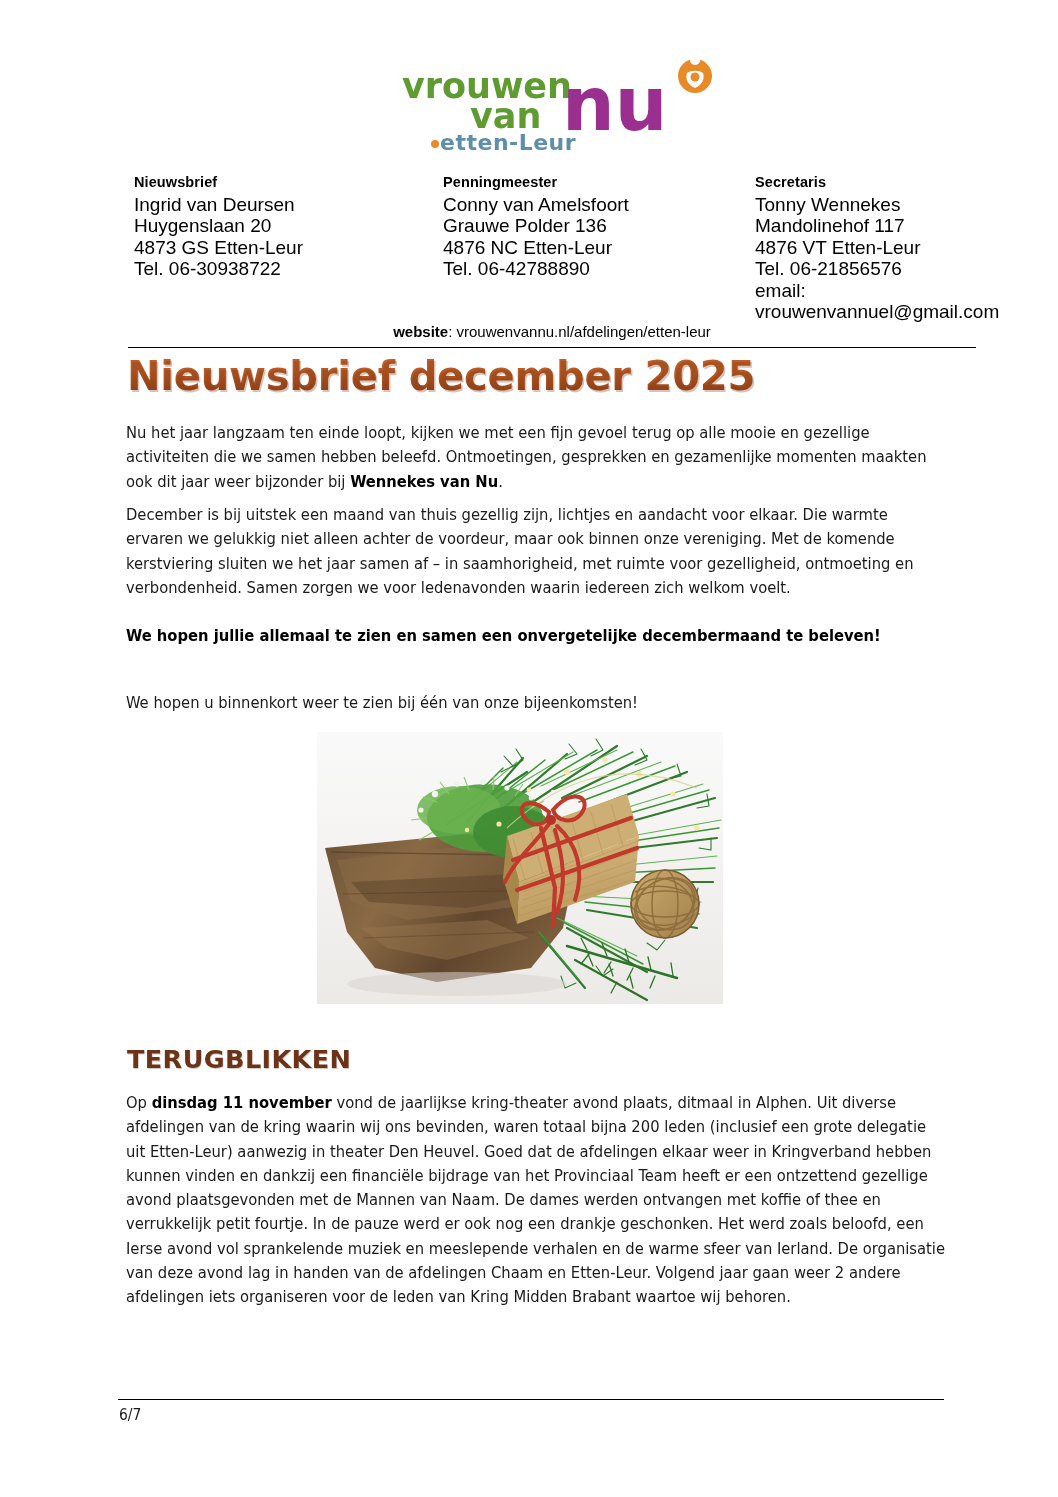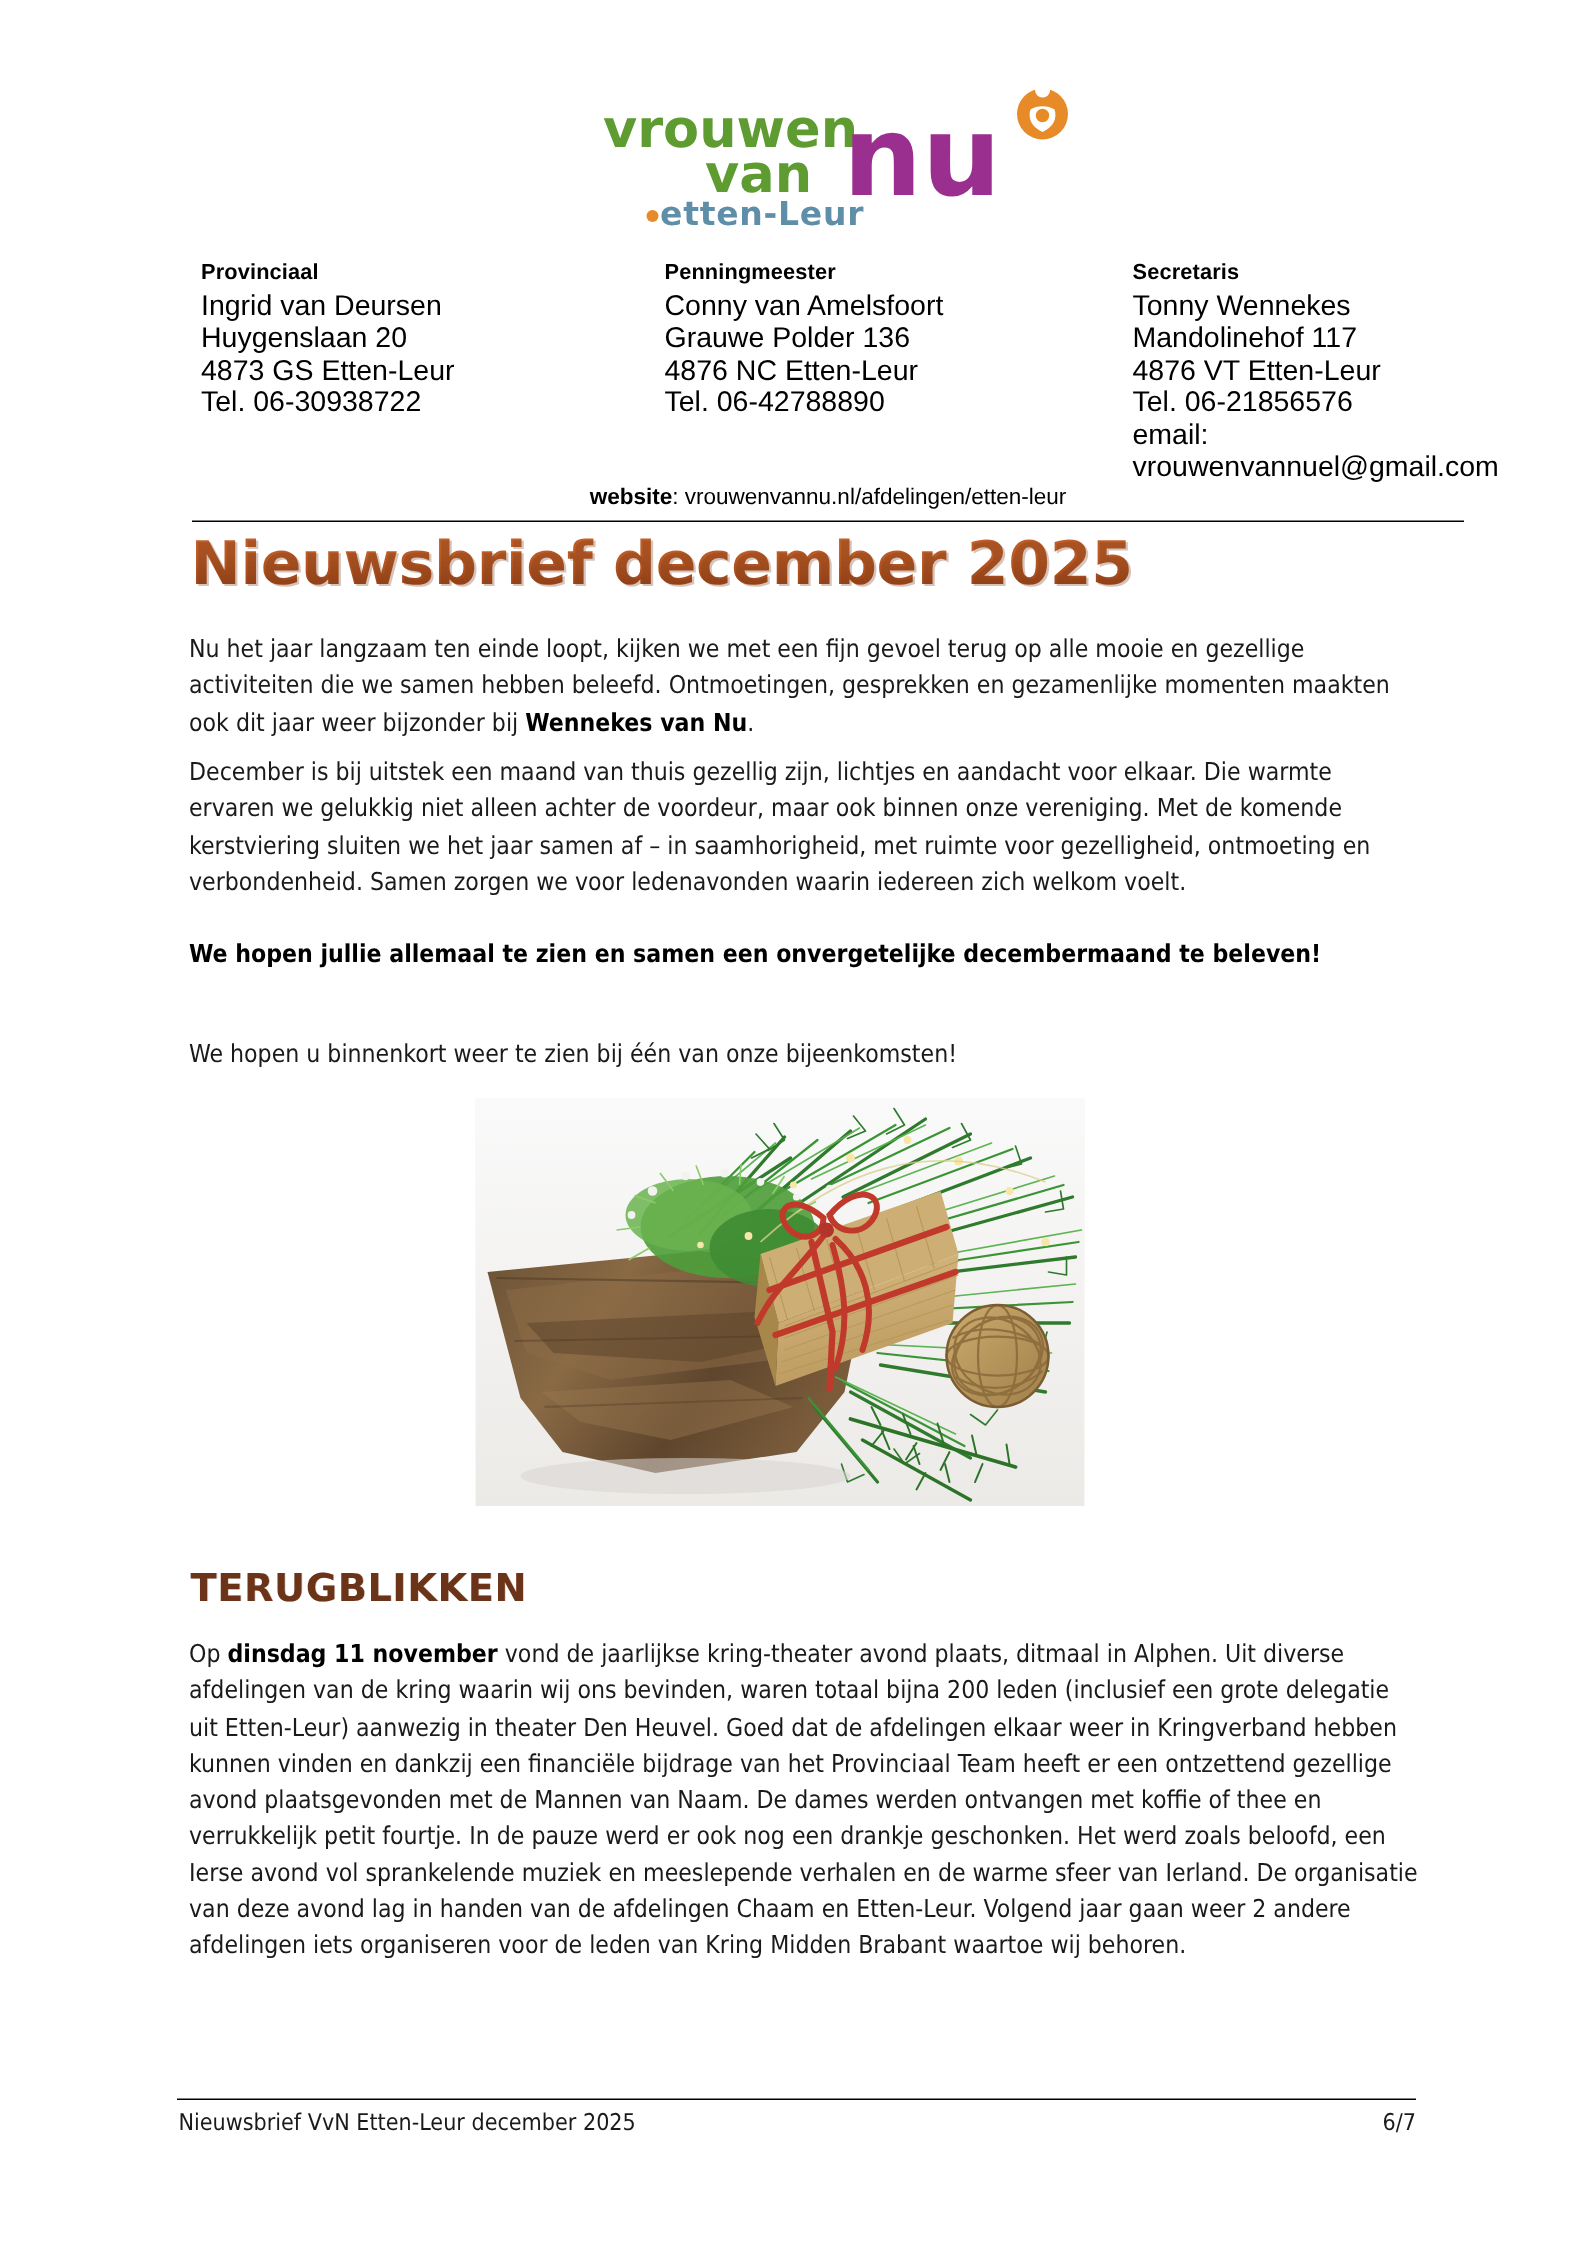--- a/index.html
+++ b/index.html
@@ -180,21 +180,21 @@
         <path d="M355 13 a5 5 0 1 1 0.1 0 Z" fill="#ffffff"></path>
         <path d="M347 21 c4 -3 12 -3 16 0 c2 6 -1 12 -8 15 c-7 -3 -10 -9 -8 -15 Z" fill="#ffffff"></path>
         <circle cx="355" cy="25" r="4.5" fill="#e78b28"></circle>
       </g>
     </svg>
   </div>
 
   <div class="contacts">
 
     <div class="col-voorzitter">
-      <div class="contact-role">Provinciaal</div>
+      <div class="contact-role">Nieuwsbrief</div>
       <div class="contact-line">Ingrid van Deursen</div>
       <div class="contact-line">Huygenslaan 20</div>
       <div class="contact-line">4873 GS Etten-Leur</div>
       <div class="contact-line">Tel. 06-30938722</div>
     </div>
 
     <div class="col-penning">
       <div class="contact-role">Penningmeester</div>
       <div class="contact-line">Conny van Amelsfoort</div>
       <div class="contact-line">Grauwe Polder 136</div>
@@ -413,17 +413,16 @@
   </div>
 
   <div class="section-heading">TERUGBLIKKEN</div>
 
   <div class="body-block p-terug-1">
     <span>Op </span><b>dinsdag 11 november</b><span> vond de jaarlijkse kring-theater avond plaats, ditmaal in Alphen. Uit diverse afdelingen van de kring waarin wij ons bevinden, waren totaal bijna 200 leden (inclusief een grote delegatie uit Etten-Leur) aanwezig in theater Den Heuvel. Goed dat de afdelingen elkaar weer in Kringverband hebben kunnen vinden en dankzij een financiële bijdrage van het Provinciaal Team heeft er een ontzettend gezellige avond plaatsgevonden met de Mannen van Naam. De dames werden ontvangen met koffie of thee en verrukkelijk petit fourtje. In de pauze werd er ook nog een drankje geschonken. Het werd zoals beloofd, een Ierse avond vol sprankelende muziek en meeslepende verhalen en de warme sfeer van Ierland. De organisatie van deze avond lag in handen van de afdelingen Chaam en Etten-Leur. Volgend jaar gaan weer 2 andere afdelingen iets organiseren voor de leden van Kring Midden Brabant waartoe wij behoren.</span>
   </div>
 
   <div class="footer-rule"></div>
   <div class="footer">
-    <span>Nieuwsbrief VvN Etten-Leur december 2025</span>
     <span>6/7</span>
   </div>
 
 </div>
 
 </body></html>

